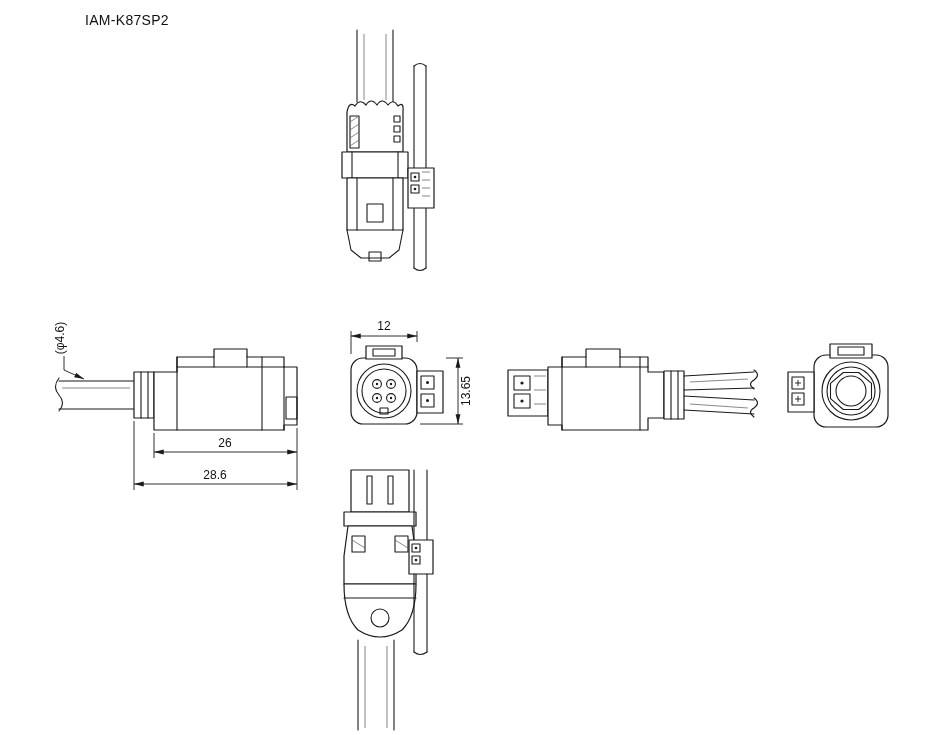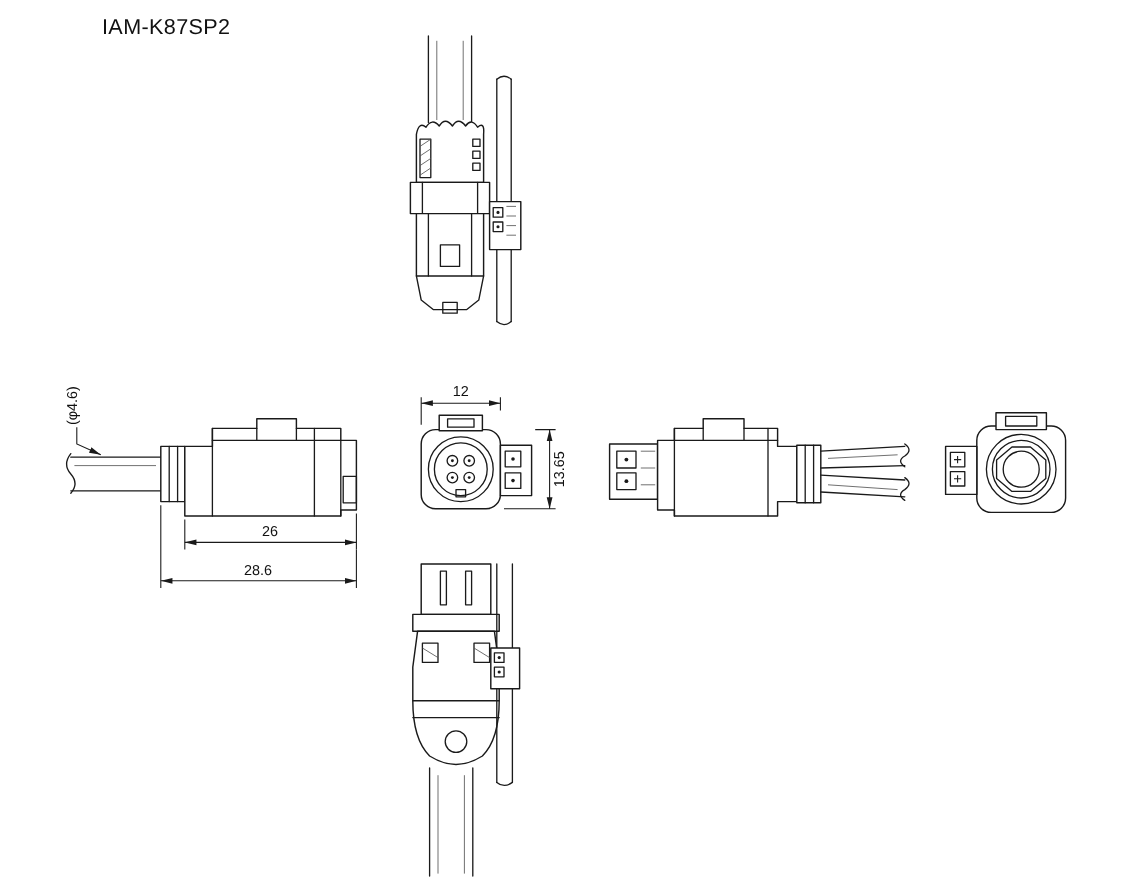--- a/index.html
+++ b/index.html
@@ -2,21 +2,21 @@
 <html><head>
 <meta charset="utf-8">
 <style>
   html, body { margin:0; padding:0; background:#ffffff; }
   .page {
     position:relative; width:936px; height:735px; background:#ffffff;
     font-family:"Liberation Sans", sans-serif; overflow:hidden;
   }
   .title {
     position:absolute; left:85px; top:12px;
-    font-size:18px; color:#111; letter-spacing:0.3px;
+    font-size:14px; color:#111; letter-spacing:0.3px;
   }
   svg { position:absolute; left:0; top:0; }
   .ln   { stroke:#1a1a1a; fill:none;    stroke-width:1.1; stroke-linejoin:round; stroke-linecap:round; }
   .lnf  { stroke:#1a1a1a; fill:#ffffff; stroke-width:1.2; stroke-linejoin:round; }
   .thin { stroke:#555;    fill:none;    stroke-width:0.7; }
   .dim  { stroke:#1a1a1a; fill:none;    stroke-width:0.9; }
   .dimtext { font-family:"Liberation Sans", sans-serif; font-size:12px; fill:#111; }
   .dot  { fill:#1a1a1a; stroke:none; }
 </style>
 </head>

